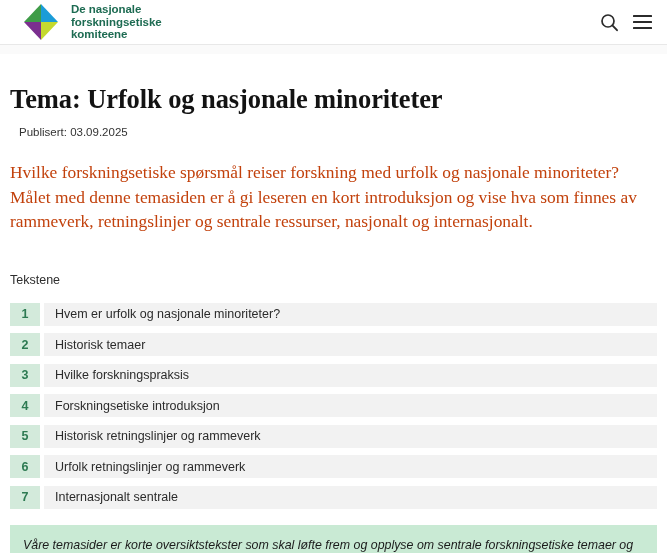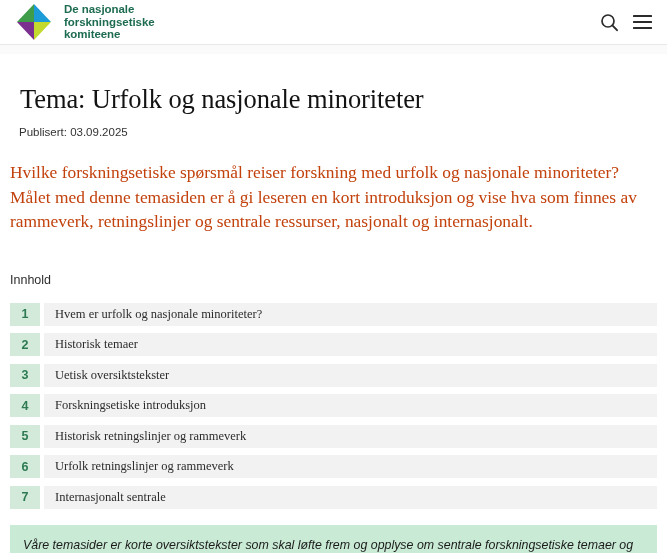--- a/index.html
+++ b/index.html
@@ -19,21 +19,21 @@
     background: #ffffff;
   }
 
   
   .site-header {
     position: relative;
     height: 44px;
     background: #ffffff;
     display: flex;
     align-items: center;
-    padding: 0 14px 0 14px;
+    padding: 0 14px 0 21px;
   }
 
   .brand {
     display: flex;
     align-items: center;
     gap: 10px;
   }
 
   .logo-mark {
     width: 40px;
@@ -100,25 +100,24 @@
 
   
   .content {
     padding: 0 10px;
   }
 
   .page-title {
     font-family: "Liberation Serif", serif;
     font-size: 26.5px;
     line-height: 32px;
-    font-weight: 400;
+    font-weight: 700;
     color: #131313;
     letter-spacing: -0.1px;
     margin-top: 29px;
-    margin-left: 10px;
   }
 
   .published {
     font-family: "Liberation Sans", sans-serif;
     font-size: 11.5px;
     line-height: 14px;
     color: #333333;
     margin-top: 10px;
     padding-left: 9px;
   }
@@ -168,21 +167,21 @@
 
   .toc-gap {
     flex: 0 0 4px;
     background: #ffffff;
   }
 
   .toc-text {
     flex: 1 1 auto;
     background: #f2f2f2;
     color: #2b2b2b;
-    font-family: Liberation Serif, serif;
+    font-family: Liberation Sans, sans-serif;
     font-size: 12.5px;
     display: flex;
     align-items: center;
     padding-left: 11px;
   }
 
   
   .note-box {
     margin: 16px 10px 0 10px;
     background: #c9ead4;
@@ -238,40 +237,40 @@
   <div class="header-band"></div>
 
   <div class="content">
 
     <h1 class="page-title">Tema: Urfolk og nasjonale minoriteter</h1>
 
     <div class="published">Publisert: 03.09.2025</div>
 
     <p class="lead">Hvilke forskningsetiske spørsmål reiser forskning med urfolk og nasjonale minoriteter? Målet med denne temasiden er å gi leseren en kort introduksjon og vise hva som finnes av rammeverk, retningslinjer og sentrale ressurser, nasjonalt og internasjonalt.</p>
 
-    <div class="toc-label">Innhold</div>
+    <div class="toc-label">Tekstene</div>
 
     <ul class="toc-list">
 
       <li class="toc-item">
         <span class="toc-num">1</span>
         <span class="toc-gap"></span>
         <span class="toc-text">Hvem er urfolk og nasjonale minoriteter?</span>
       </li>
 
       <li class="toc-item">
         <span class="toc-num">2</span>
         <span class="toc-gap"></span>
         <span class="toc-text">Historisk temaer</span>
       </li>
 
       <li class="toc-item">
         <span class="toc-num">3</span>
         <span class="toc-gap"></span>
-        <span class="toc-text">Uetisk oversiktstekster</span>
+        <span class="toc-text">Hvilke forskningspraksis</span>
       </li>
 
       <li class="toc-item">
         <span class="toc-num">4</span>
         <span class="toc-gap"></span>
         <span class="toc-text">Forskningsetiske introduksjon</span>
       </li>
 
       <li class="toc-item">
         <span class="toc-num">5</span>

